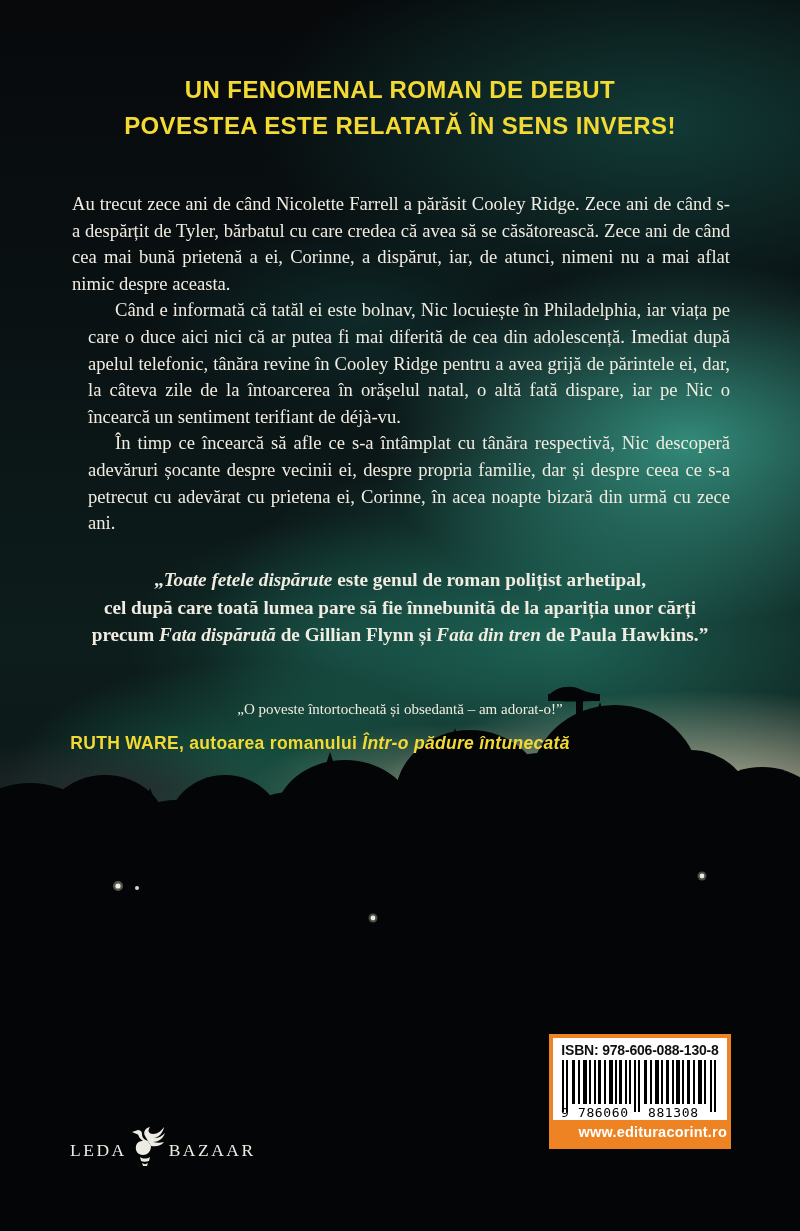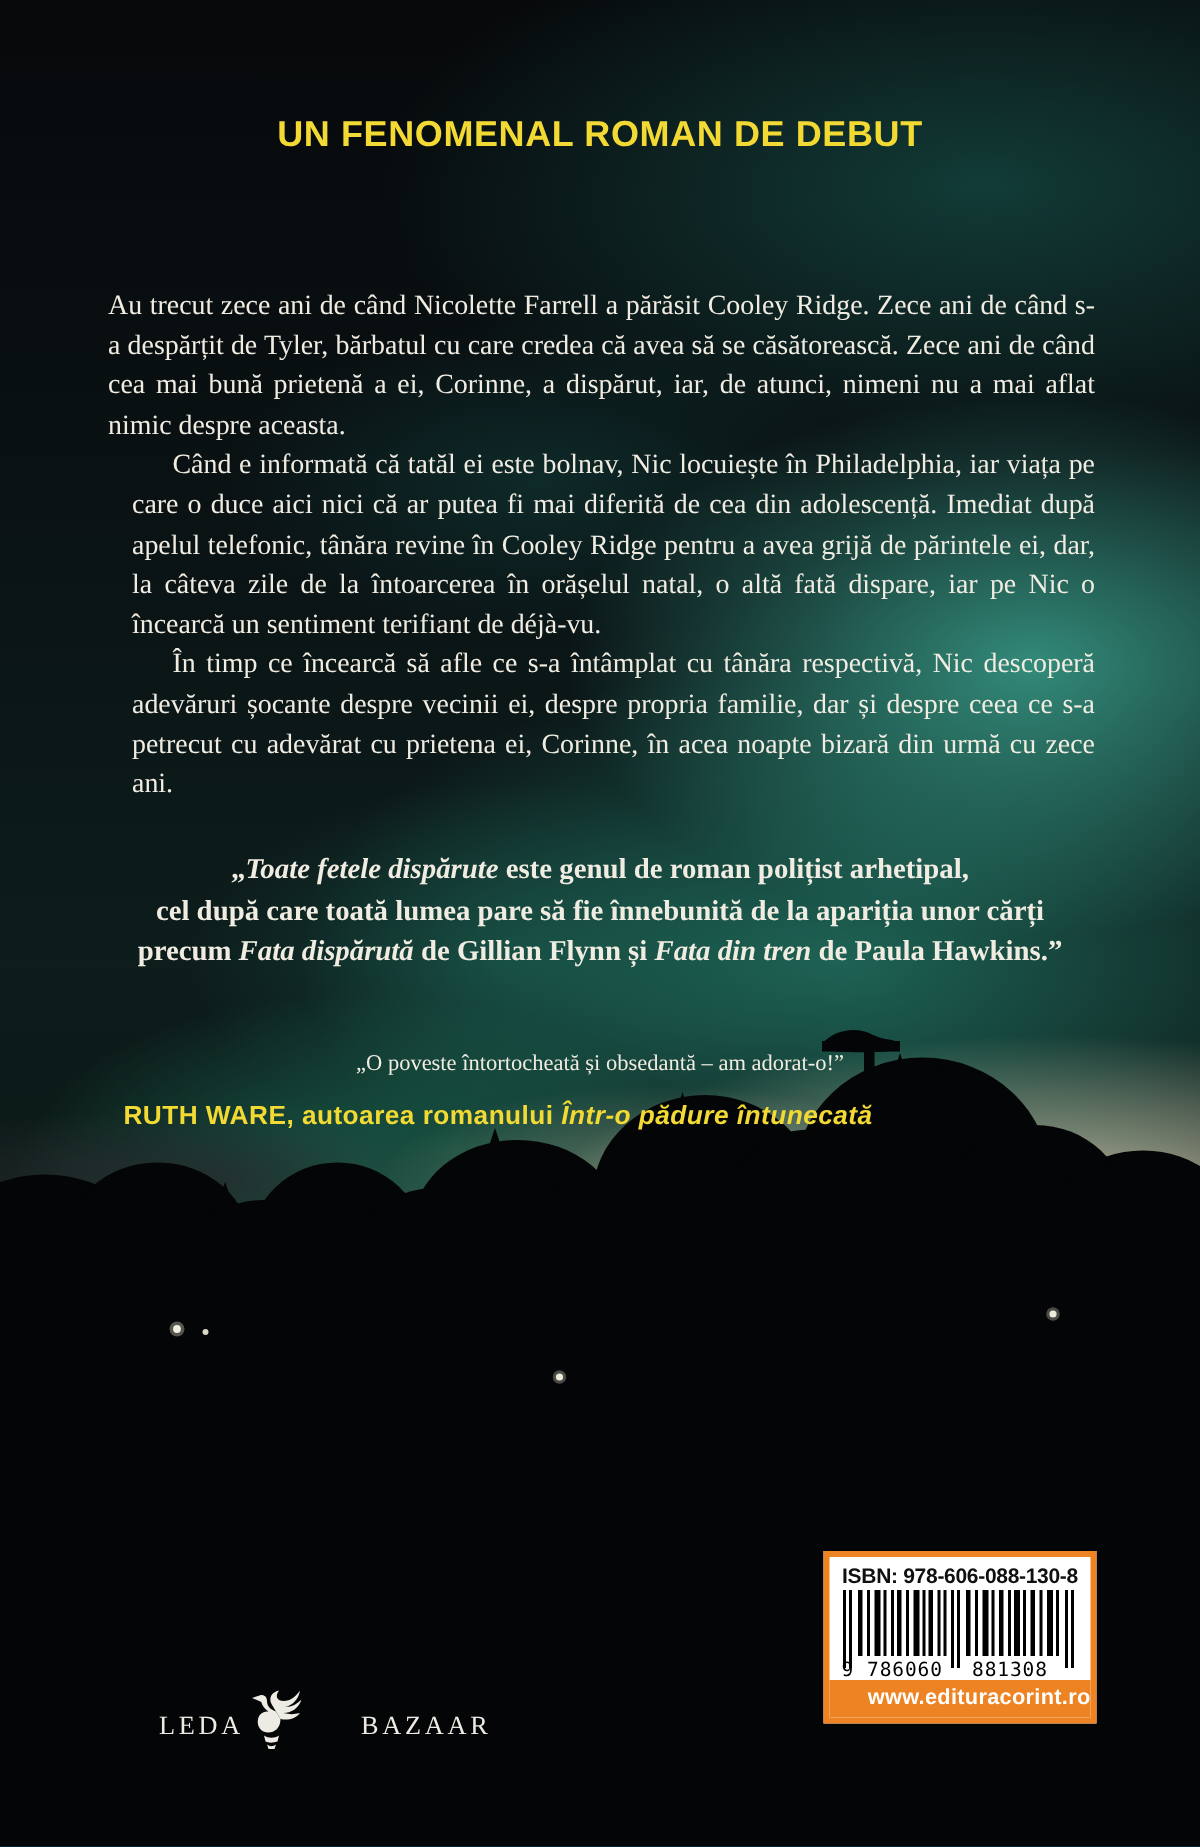--- a/index.html
+++ b/index.html
@@ -3,21 +3,21 @@
 <meta charset="utf-8">
 <style>
   :root{
     --yellow:#f2d933;
     --orange:#ed8322;
     --ink:#f1ece1;
   }
   html,body{margin:0;padding:0;background:#000;}
   #cover{
     position:relative;width:800px;height:1231px;overflow:hidden;
-    background:#0369a1;font-family:"Liberation Serif",serif;
+    background:#7f1d1d;font-family:"Liberation Serif",serif;
   }
   
   .sky{
     position:absolute;inset:0;
     background:
       radial-gradient(ellipse 300px 70px at 14% 64%, rgba(38,44,46,0.95), rgba(38,44,46,0) 70%),
       radial-gradient(ellipse 480px 170px at 88% 66%, rgba(238,230,198,0.85), rgba(238,230,198,0) 72%),
       radial-gradient(ellipse 280px 110px at 55% 65%, rgba(225,218,185,0.45), rgba(225,218,185,0) 70%),
       radial-gradient(ellipse 430px 250px at 86% 36%, rgba(62,172,150,0.78), rgba(62,172,150,0) 72%),
       radial-gradient(ellipse 500px 280px at 70% 52%, rgba(40,142,120,0.62), rgba(40,142,120,0) 72%),
@@ -52,33 +52,33 @@
     color:var(--yellow);font-size:19px;letter-spacing:2px;
   }
   
   .quote2{
     position:absolute;top:701px;left:56px;width:688px;text-align:center;
     color:var(--ink);font-size:15px;
   }
   .ruth{
     position:absolute;top:733px;left:0;width:640px;text-align:center;
     font-family:"Liberation Sans",sans-serif;font-weight:bold;
-    color:var(--yellow);font-size:17.5px;letter-spacing:0.3px;margin-left:12px;
+    color:var(--yellow);font-size:17.5px;letter-spacing:0.3px;
   }
   .ruth i{font-style:italic;}
   
   .landscape{position:absolute;left:0;top:680px;width:800px;height:551px;}
   
   .imprint{
     position:absolute;left:70px;top:1124px;height:44px;
     display:flex;align-items:center;gap:4px;
     color:#edebe3;font-family:"Liberation Serif",serif;
     font-size:17.5px;letter-spacing:2.5px;
   }
-  .imprint .word{transform:translateY(4px);margin-left:36px;}
+  .imprint .word{transform:translateY(4px);}
   
   .isbn-box{
     position:absolute;left:549px;top:1034px;width:174px;
     background:#ffffff;border:4px solid var(--orange);
   }
   .isbn-label{
     font-family:"Liberation Sans",sans-serif;font-weight:bold;
     font-size:14px;color:#101010;text-align:center;
     padding:4px 0 2px;letter-spacing:-0.2px;white-space:nowrap;
   }
@@ -137,20 +137,21 @@
       <circle cx="137" cy="208" r="2" fill="#d9d7c6"></circle>
       <circle cx="373" cy="238" r="4.5" fill="rgba(240,238,224,0.3)"></circle>
       <circle cx="373" cy="238" r="2.4" fill="#eceadb"></circle>
       <circle cx="702" cy="196" r="4.5" fill="rgba(240,238,224,0.3)"></circle>
       <circle cx="702" cy="196" r="2.4" fill="#eceadb"></circle>
     </g>
   </svg>
 
   <div class="headline">
     <div>UN FENOMENAL ROMAN DE DEBUT</div>
+    <div>POVESTEA ESTE RELATATĂ ÎN SENS INVERS!</div>
   </div>
 
   <div class="synopsis">
     <p>Au trecut zece ani de când Nicolette Farrell a părăsit Cooley Ridge. Zece ani de când s-a despărțit de Tyler, bărbatul cu care credea că avea să se căsătorească. Zece ani de când cea mai bună prietenă a ei, Corinne, a dispărut, iar, de atunci, nimeni nu a mai aflat nimic despre aceasta.</p>
     <p class="indent">Când e informată că tatăl ei este bolnav, Nic locuiește în Philadelphia, iar viața pe care o duce aici nici că ar putea fi mai diferită de cea din adolescență. Imediat după apelul telefonic, tânăra revine în Cooley Ridge pentru a avea grijă de părintele ei, dar, la câteva zile de la întoarcerea în orășelul natal, o altă fată dispare, iar pe Nic o încearcă un sentiment terifiant de déjà-vu.</p>
     <p class="indent">În timp ce încearcă să afle ce s-a întâmplat cu tânăra respectivă, Nic descoperă adevăruri șocante despre vecinii ei, despre propria familie, dar și despre ceea ce s-a petrecut cu adevărat cu prietena ei, Corinne, în acea noapte bizară din urmă cu zece ani.</p>
   </div>
 
   <div class="quote1"><span>„</span><i>Toate fetele dispărute</i><span> este genul de roman polițist arhetipal,
 cel după care toată lumea pare să fie înnebunită de la apariția unor cărți

